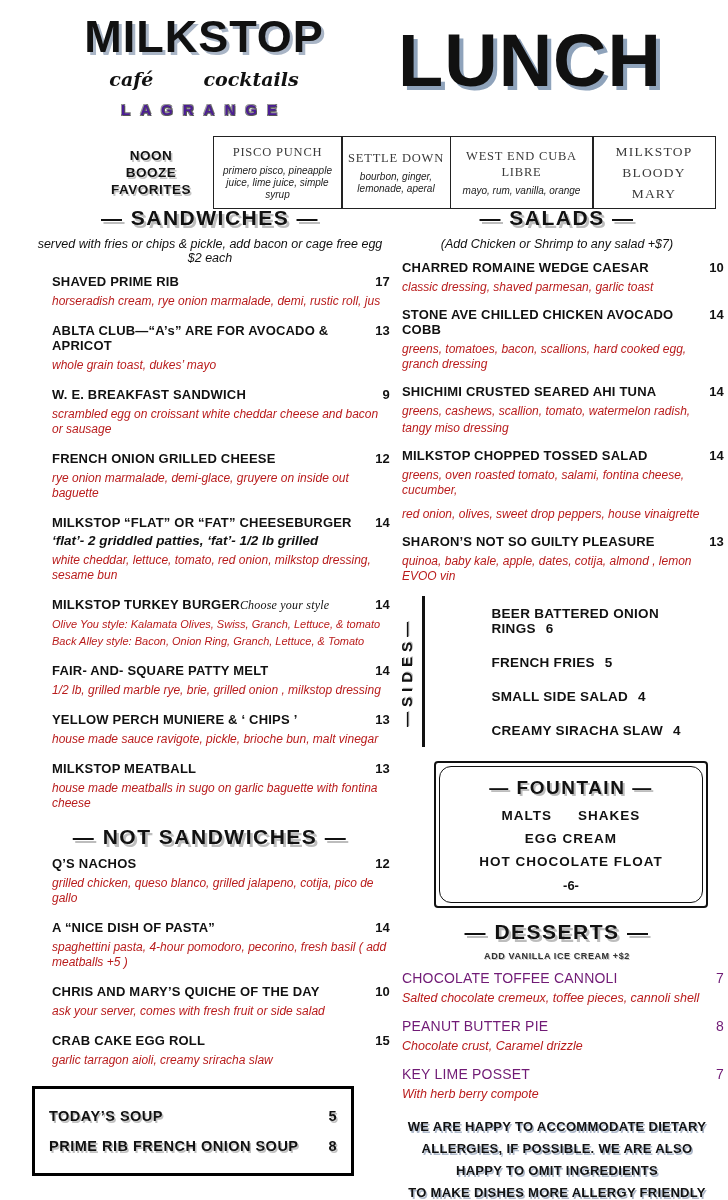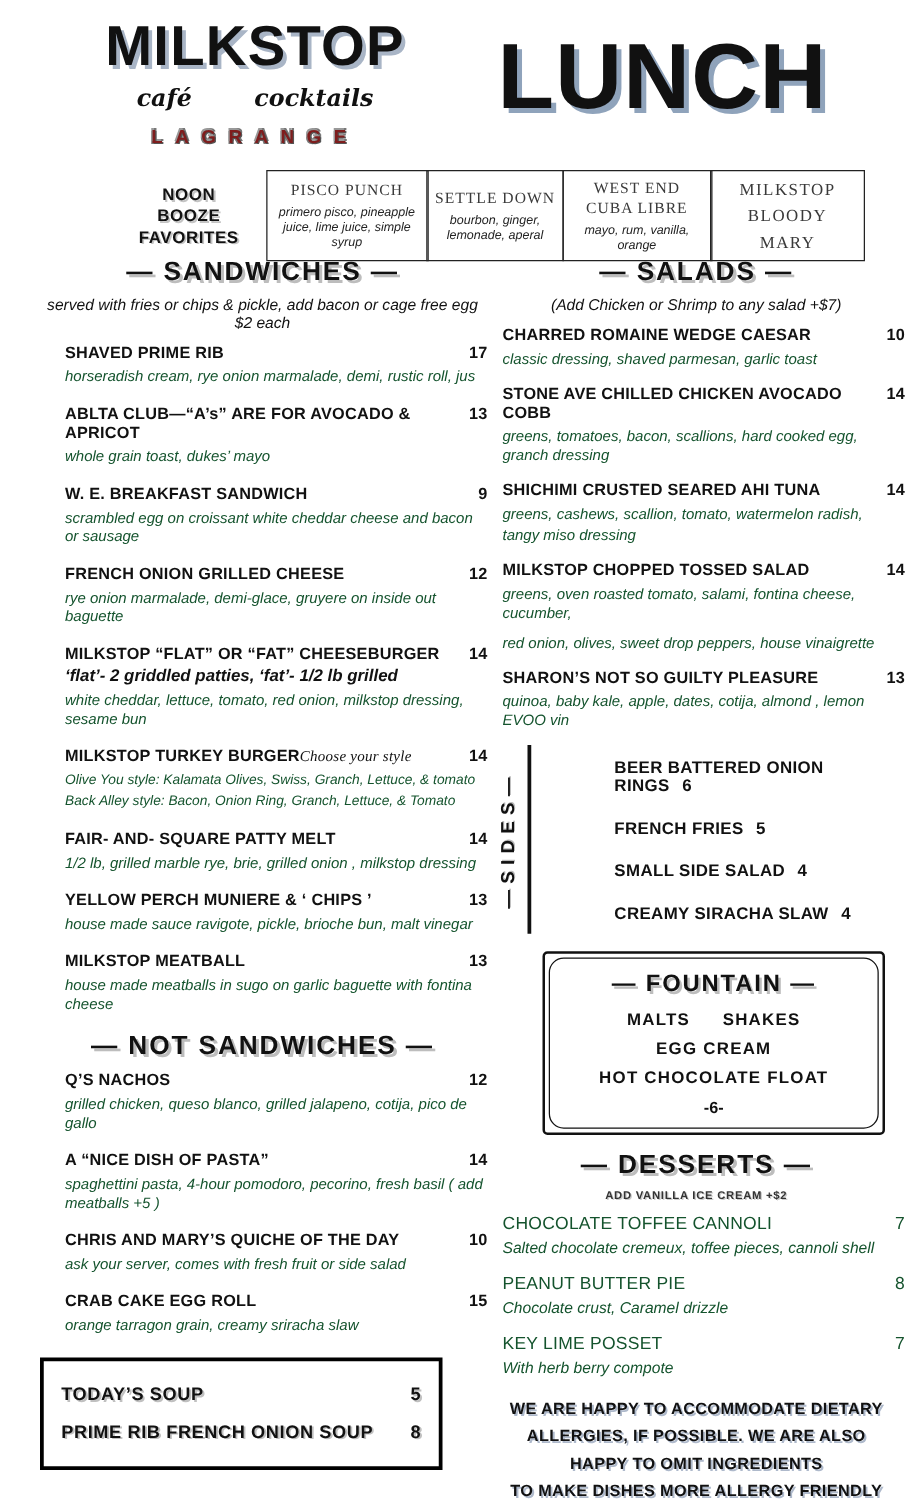--- a/index.html
+++ b/index.html
@@ -5,52 +5,52 @@
   html,body{margin:0;padding:0;background:#fff;}
   .page{width:728px;height:1200px;position:relative;background:#fff;overflow:hidden;
         font-family:"Liberation Sans",sans-serif;color:#111;}
 
   
   .brand{position:absolute;top:14px;left:68px;width:272px;text-align:center;}
   .brand-name{font-size:45px;font-weight:800;letter-spacing:1px;line-height:1;
               text-shadow:3px 3px 0 #a9b5c6;}
   .tagline{display:flex;justify-content:center;gap:50px;margin-top:9px;
            font-family:"DejaVu Serif",serif;font-style:italic;font-weight:bold;font-size:19px;}
-  .location{margin-top:11px;font-weight:700;font-size:15px;letter-spacing:10px;color:#7f1d1d;
+  .location{margin-top:11px;font-weight:700;font-size:15px;letter-spacing:10px;color:#4c1d95;
             text-shadow:1px 1px 0 #555,-1px -1px 0 #999,1px -1px 0 #777,-1px 1px 0 #777;}
   .lunch{position:absolute;top:24px;left:398px;font-size:74px;font-weight:800;line-height:1;
          letter-spacing:1px;text-shadow:4px 4px 0 #8fa3bb;}
 
   
   .booze{position:absolute;top:136px;left:96px;display:flex;align-items:center;}
   .booze-label{width:110px;text-align:center;font-weight:800;font-size:13.5px;line-height:17px;
                letter-spacing:.5px;text-shadow:1.5px 1.5px 0 #c4c4c4;}
   .drinks{display:flex;margin-left:8px;}
   .drink{border:1.5px solid #222;margin-left:-1.5px;padding:4px 6px;text-align:center;
          display:flex;flex-direction:column;justify-content:center;min-height:56px;box-sizing:border-box;}
-  .drink.d0{width:130px;} .drink.d1{width:110px;} .drink.d2{width:120px;} .drink.d3{width:124px;}
+  .drink.d0{width:130px;} .drink.d1{width:110px;} .drink.d2{width:144px;} .drink.d3{width:124px;}
   .drink-name{font-family:"Liberation Serif",serif;font-size:12.5px;letter-spacing:.8px;color:#3a3a3a;line-height:16px;}
   .drink.d3 .drink-name{font-size:13.5px;letter-spacing:1.2px;line-height:21px;}
   .drink-desc{font-style:italic;font-size:10px;margin-top:5px;color:#222;line-height:12px;}
 
   
   .col-left{position:absolute;top:206px;left:30px;width:360px;}
   .col-right{position:absolute;top:206px;left:390px;width:334px;}
 
   .sec-title{text-align:center;font-size:21px;font-weight:800;letter-spacing:1.5px;margin:0 0 7px 0;
              text-shadow:2.5px 2.5px 0 #bdbdbd;}
   .sec-sub{text-align:center;font-style:italic;font-size:12.5px;margin:0 0 9px 0;}
 
   .mi{margin-bottom:14px;padding:0 0 0 22px;}
   .col-right .mi{margin-bottom:12px;padding-left:12px;}
   .mi-head{display:flex;justify-content:space-between;align-items:baseline;font-weight:700;font-size:13px;letter-spacing:.2px;}
   .mi-price{margin-left:8px;flex:none;}
   .mi-note{font-style:italic;font-weight:400;font-size:12px;font-family:"Liberation Serif",serif;}
   .mi-sub{font-weight:700;font-style:italic;font-size:13.5px;margin-top:3px;}
-  .mi-desc{font-style:italic;font-size:12px;margin-top:5px;color:#14532d;line-height:15px;}
+  .mi-desc{font-style:italic;font-size:12px;margin-top:5px;color:#b91c1c;line-height:15px;}
   .mi-desc.small{font-size:11px;margin-top:3px;line-height:16px;}
   .mi-desc.gap{margin-top:9px;}
 
   .nots-title{margin-top:6px;}
 
   
   .soup-box{margin:18px 36px 0 2px;border:3px solid #000;padding:12px 14px;}
   .soup-row{display:flex;justify-content:space-between;font-weight:800;font-size:14.5px;
             letter-spacing:.5px;line-height:30px;text-shadow:1.5px 1.5px 0 #c0c0c0;}
 
@@ -68,21 +68,21 @@
   .fountain-inner{border:1.5px solid #111;border-radius:12px;padding:10px 6px 9px;text-align:center;}
   .fountain-title{font-size:19px;font-weight:800;letter-spacing:1.5px;text-shadow:2px 2px 0 #bdbdbd;margin-bottom:9px;}
   .fountain-line{font-weight:700;font-size:13.5px;letter-spacing:1px;margin:8px 0;}
   .fountain-line .sp{display:inline-block;width:26px;}
   .fountain-price{font-weight:700;font-size:13px;margin-top:9px;}
 
   
   .desserts-title{margin-top:12px;}
   .des-sub{text-align:center;font-weight:700;font-size:9px;letter-spacing:.6px;margin:0 0 9px 0;
            text-shadow:1px 1px 0 #ccc;color:#333;}
-  .des .mi-head{font-weight:400;font-size:14px;color:#14532d;text-align:center;}
+  .des .mi-head{font-weight:400;font-size:14px;color:#701a75;text-align:center;}
   .des{padding-left:26px;}
   .des .mi-desc{font-size:12.5px;}
 
   
   .allergy{margin-top:14px;text-align:center;font-weight:800;font-size:13px;line-height:22px;
            letter-spacing:.3px;text-shadow:1.5px 1.5px 0 #aeb9cb;}
 </style>
 </head>
 <body>
 
@@ -214,21 +214,21 @@
           <span class="mi-name">CHRIS AND MARY’S QUICHE OF THE DAY</span>
           <span class="mi-price">10</span>
         </div>
       <div class="mi-desc">ask your server, comes with fresh fruit or side salad</div>
     </div>
     <div class="mi">
       <div class="mi-head">
           <span class="mi-name">CRAB CAKE EGG ROLL</span>
           <span class="mi-price">15</span>
         </div>
-      <div class="mi-desc">orange tarragon grain, creamy sriracha slaw</div>
+      <div class="mi-desc">garlic tarragon aioli, creamy sriracha slaw</div>
     </div>
 
     <div class="soup-box">
       <div class="soup-row">
           <span>TODAY’S SOUP</span>
           <span>5</span>
         </div>
       <div class="soup-row">
           <span>PRIME RIB FRENCH ONION SOUP</span>
           <span>8</span>

